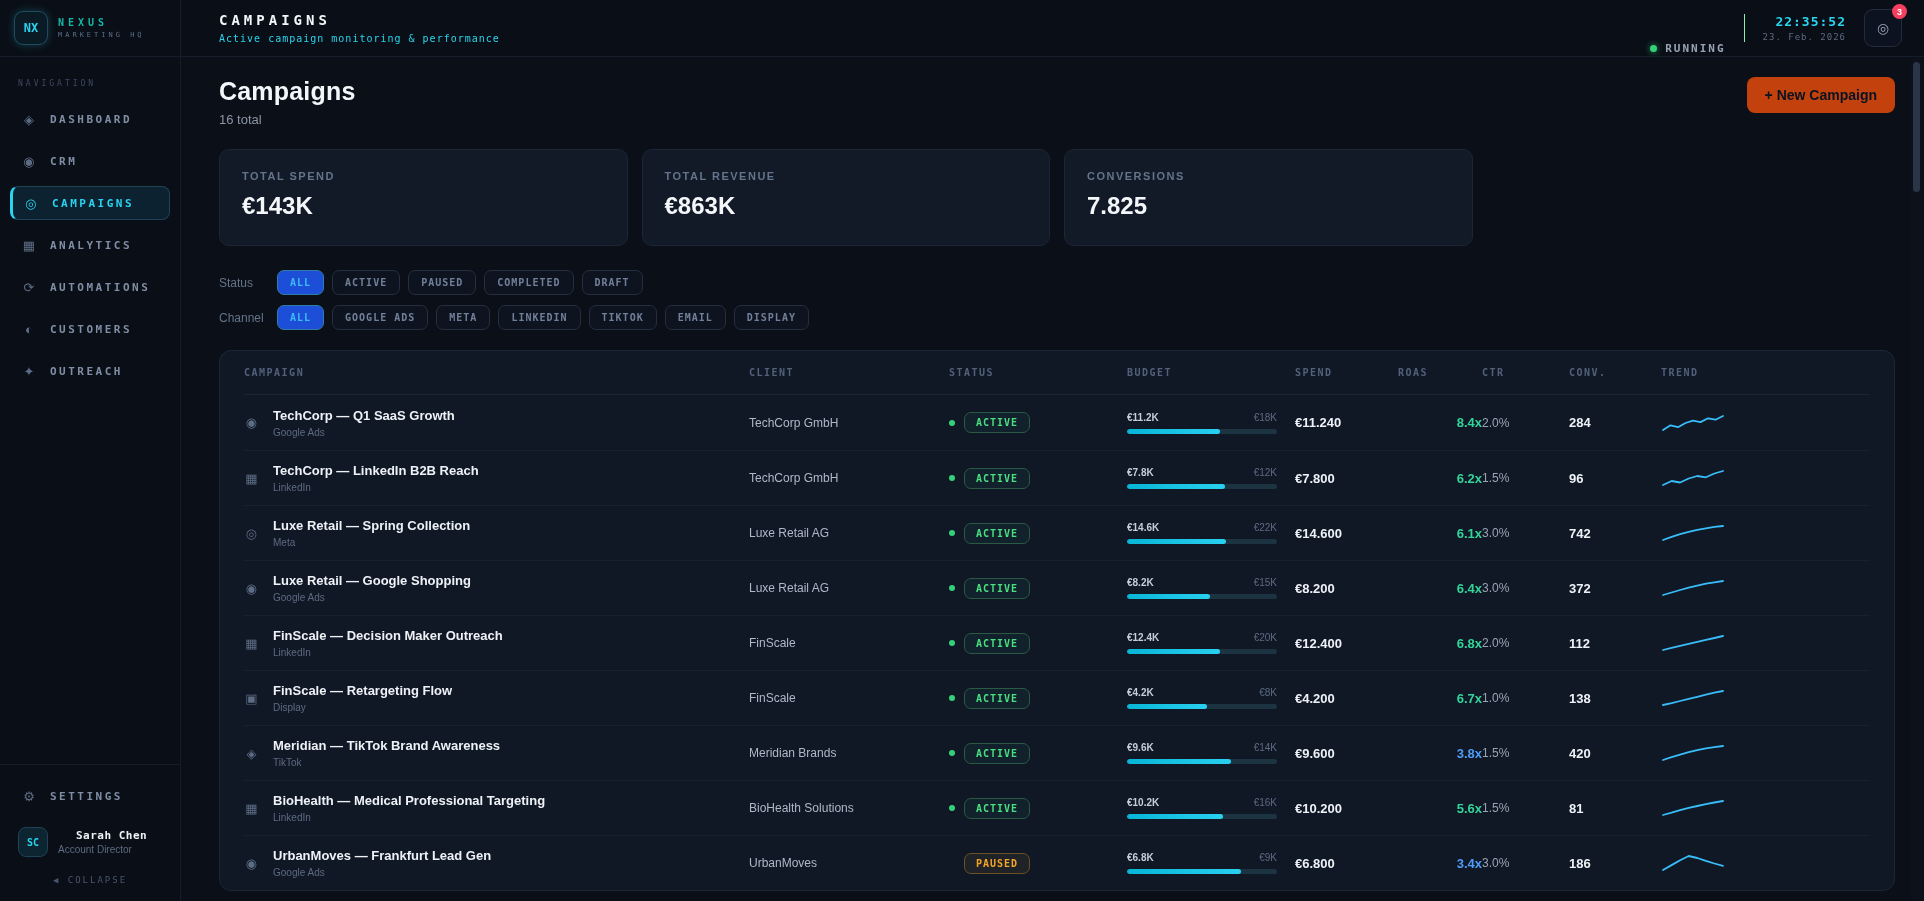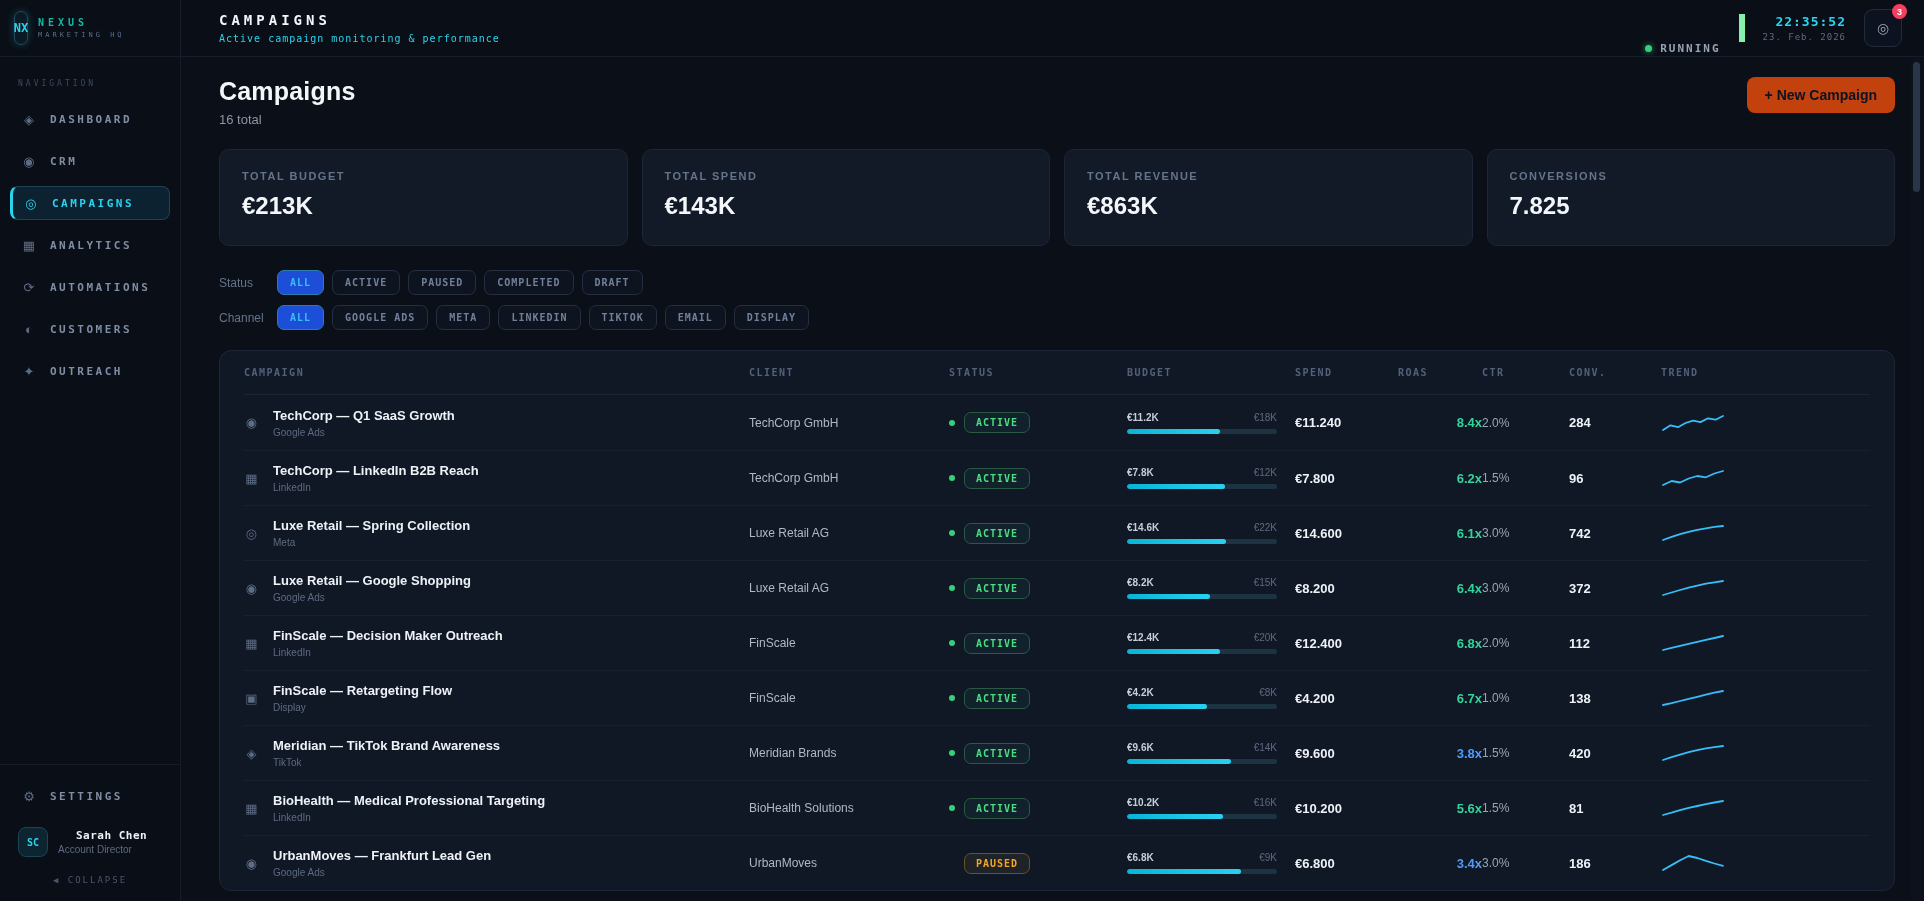--- a/index.html
+++ b/index.html
@@ -15,21 +15,21 @@
   .sidebar {
     width:181px; height:100%; background:#0a0e16;
     border-right:1px solid #151d2b;
     display:flex; flex-direction:column; flex-shrink:0;
   }
   .brand {
     height:57px; display:flex; align-items:center; gap:10px;
     padding:0 14px; border-bottom:1px solid #151d2b;
   }
   .brand-logo {
-    width:14px; height:34px; border-radius:9px;
+    width:34px; height:34px; border-radius:9px;
     background:#0b1b26; border:1px solid #1f4b5e;
     color:#2ad4ee; font-family:"DejaVu Sans Mono", monospace;
     font-weight:bold; font-size:12px;
     display:flex; align-items:center; justify-content:center;
     box-shadow:0 0 8px rgba(42,212,238,.25);
   }
   .brand-name { font-family:"DejaVu Sans Mono", monospace; font-weight:bold; font-size:10px; letter-spacing:4px; color:#14b8a6; }
   .brand-sub { font-family:"DejaVu Sans Mono", monospace; font-size:7px; letter-spacing:3px; color:#59708a; margin-top:3px; }
   .nav { flex:1; padding:14px 10px; }
   .nav-label { font-family:"DejaVu Sans Mono", monospace; font-size:8px; letter-spacing:3px; color:#3d4a63; padding:8px 8px 14px; }
@@ -67,21 +67,21 @@
   .topbar {
     height:57px; border-bottom:1px solid #151d2b;
     display:flex; align-items:center; justify-content:space-between;
     padding:0 22px 0 38px; background:#0a0e16;
   }
   .topbar-title { font-family:"DejaVu Sans Mono", monospace; font-size:14px; font-weight:bold; letter-spacing:4px; color:#f2f6fa; }
   .topbar-sub { font-family:"DejaVu Sans Mono", monospace; font-size:10px; letter-spacing:1px; color:#2ad4ee; margin-top:5px;text-align:center; }
   .topbar-right { display:flex; align-items:center; gap:18px; }
   .run-status { display:flex; align-items:center; gap:8px; font-family:"DejaVu Sans Mono", monospace; font-size:11px; font-weight:bold; letter-spacing:2px; color:#8evener; color:#97a3b5;margin-top:40px; }
   .dot-green { width:7px; height:7px; border-radius:50%; background:#34d17a; box-shadow:0 0 6px rgba(52,209,122,.7); }
-  .clock-block { border-left:6px solid #86efac; padding-left:18px; text-align:right; }
+  .clock-block { border-left:1px solid #86efac; padding-left:18px; text-align:right; }
   .clock-time { font-family:"DejaVu Sans Mono", monospace; font-size:13px; font-weight:bold; color:#2ad4ee; letter-spacing:1px; }
   .clock-date { font-family:"DejaVu Sans Mono", monospace; font-size:9px; color:#5d6a80; letter-spacing:1px; margin-top:3px; }
   .notif-btn {
     width:38px; height:38px; border-radius:9px; border:1px solid #222c3e;
     background:#0d1220; color:#9aa6b8; font-size:14px; position:relative;
     display:flex; align-items:center; justify-content:center; cursor:pointer;
   }
   .notif-badge {
     position:absolute; top:-6px; right:-6px; min-width:15px; height:15px;
     border-radius:50%; background:#f43f5e; color:#fff; font-size:9px; font-weight:bold;
@@ -253,24 +253,20 @@
   <div class="content">
     <div class="page-head">
       <div>
         <div class="page-title">Campaigns</div>
         <div class="page-sub">16 total</div>
       </div>
       <button class="new-btn">+ New Campaign</button>
     </div>
 
     <div class="stats-grid" id="stats-grid">
-        <div class="stat-card">
-          <div class="stat-label">TOTAL BUDGET</div>
-                 <div class="stat-value">€213K</div>
-        </div>
         <div class="stat-card">
           <div class="stat-label">TOTAL SPEND</div>
                  <div class="stat-value">€143K</div>
         </div>
         <div class="stat-card">
           <div class="stat-label">TOTAL REVENUE</div>
                  <div class="stat-value">€863K</div>
         </div>
         <div class="stat-card">
           <div class="stat-label">CONVERSIONS</div>

